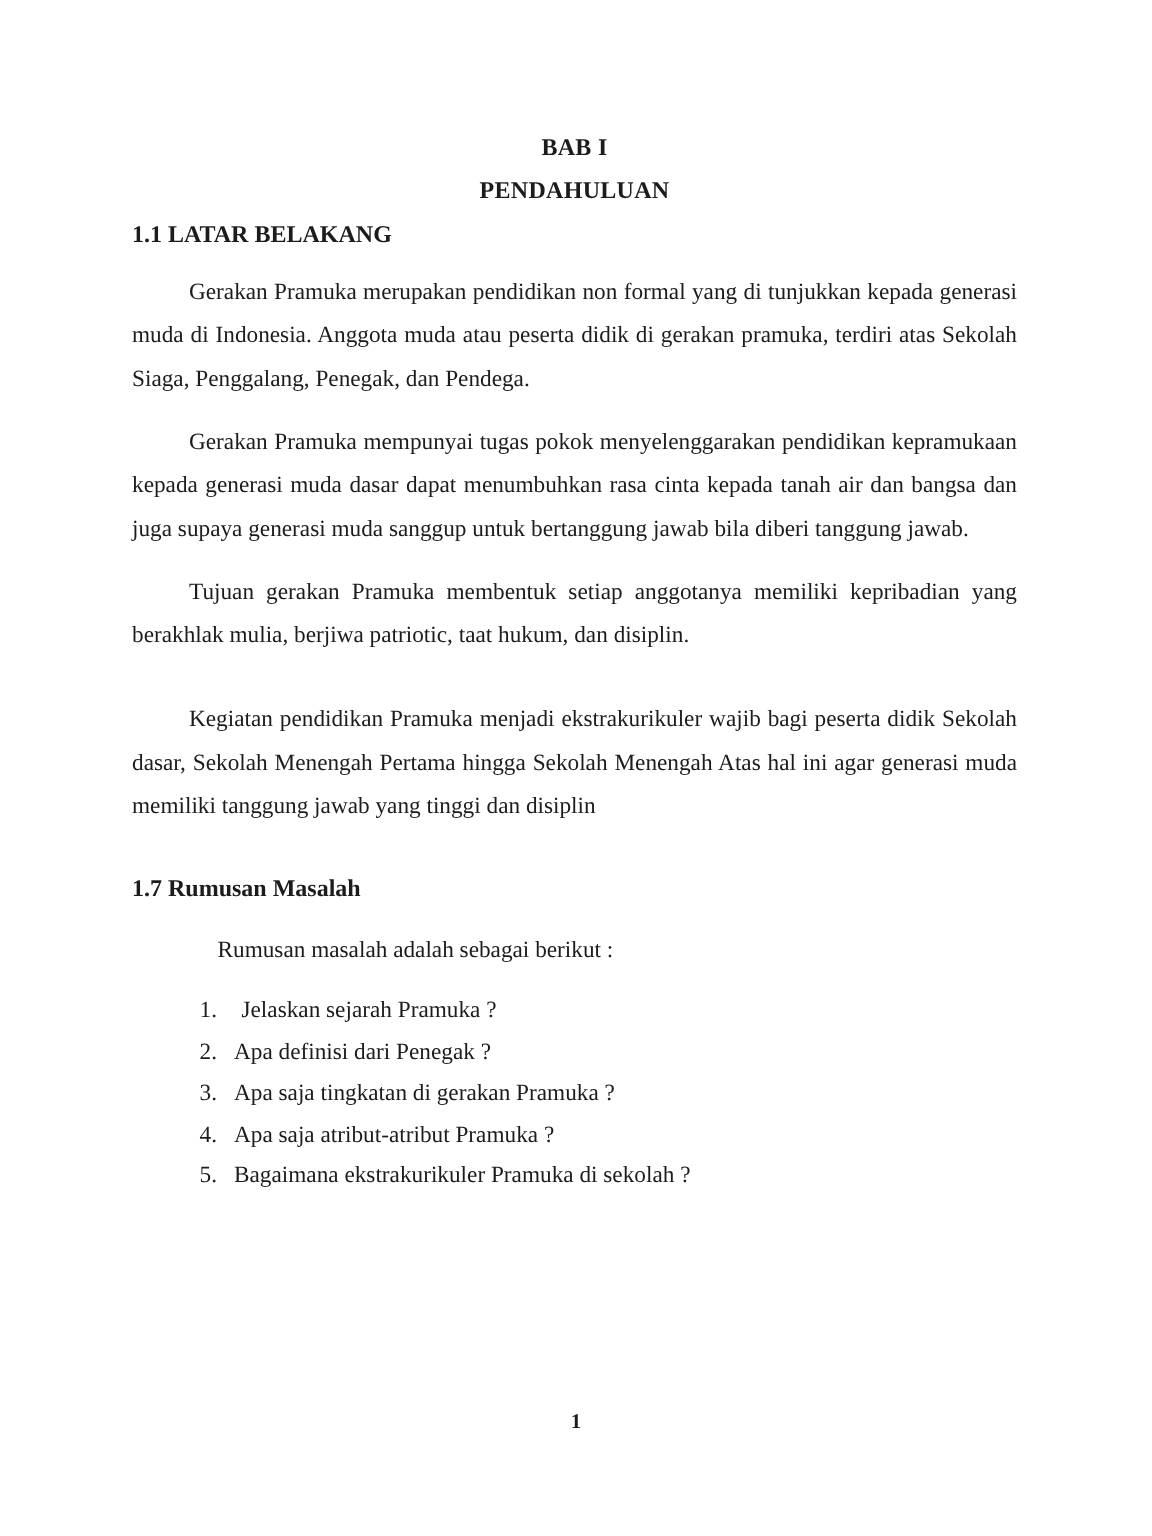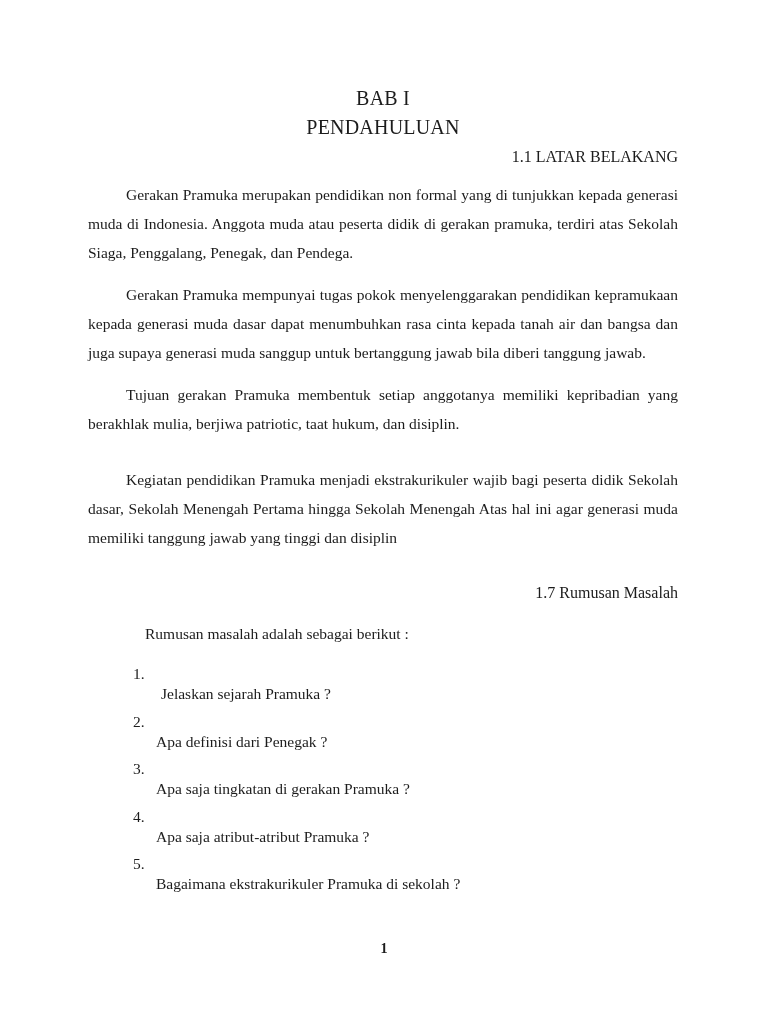--- a/index.html
+++ b/index.html
@@ -19,28 +19,27 @@
   }
   .content {
     position: absolute;
     left: 88px;
     top: 84px;
     width: 590px;
     line-height: 29px;
   }
   .doc-title {
     text-align: center;
-    font-weight: normal;
-    font-size: 20px;
+    font-weight: bold;
+    font-size: 16px;
     letter-spacing: 0.2px;
   }
   .section-heading {
-    font-weight: normal;
+    font-weight: bold;
     font-size: 16px;
-    text-align: right;
   }
   .heading-second {
     margin-top: 26px;
   }
   p.body-para {
     margin: 13px 0 0 0;
     text-align: justify;
     text-indent: 38px;
   }
   p.para-tight {
@@ -64,21 +63,20 @@
   .list-num {
     flex: 0 0 23px;
     width: 23px;
   }
   .list-num-wide {
     flex: 0 0 28px;
     width: 28px;
   }
   .list-text {
     flex: 1;
-    margin-top: 20px;
   }
   .page-number {
     position: absolute;
     left: 0;
     right: 0;
     top: 941px;
     text-align: center;
     font-size: 14px;
     font-weight: bold;
   }

